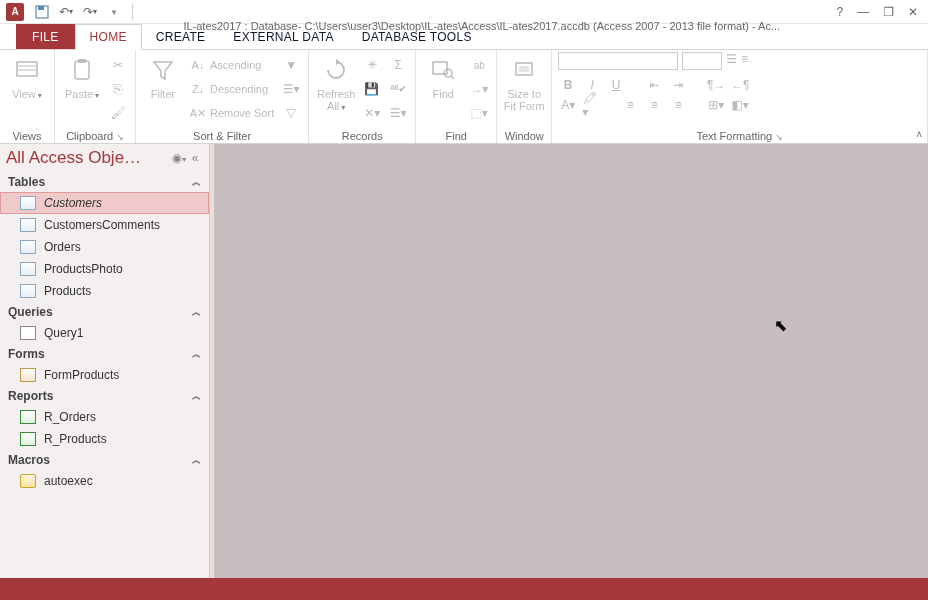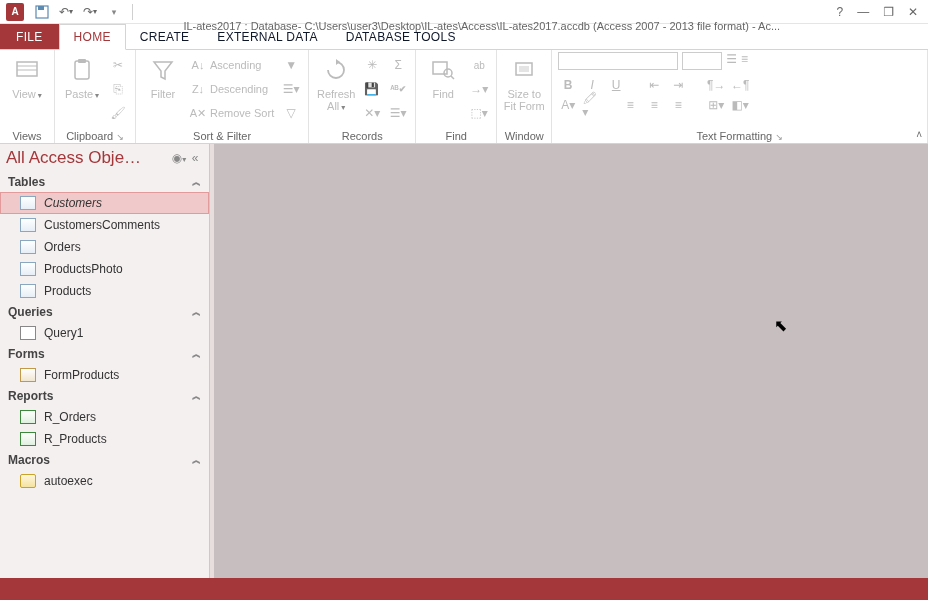--- a/index.html
+++ b/index.html
@@ -11,21 +11,21 @@
 .qat { display: flex; align-items: center; gap: 8px; padding: 0 6px; }
 .qat .ic { width: 16px; height: 16px; display: flex; align-items: center; justify-content: center; color: #666; }
 .titlebar .sep { width: 1px; height: 16px; background: #d0d0d0; margin: 0 4px; }
 .titlebar .title { flex: 1; text-align: center; color: #666; font-size: 11px; white-space: nowrap; overflow: hidden; margin-top: 28px; }
 .titlebar .winbtns { display: flex; gap: 14px; padding: 0 10px; color: #666; }
 .titlebar .winbtns span { cursor: default; }
 
 
 .tabs { height: 26px; display: flex; align-items: stretch; border-bottom: 1px solid #d4d4d4; background: #fff; }
 .tab { padding: 0 14px; display: flex; align-items: center; font-size: 12px; color: #0f172a; letter-spacing: 0.3px; }
-.tab.file { background: #a4373a; color: #fff; padding: 0 16px; }
+.tab.file { background: #a4373a; color: #fff; padding: 0 16px; margin-left: 16px; }
 .tab.active { color: #a4373a; border: 1px solid #d4d4d4; border-bottom: 1px solid #fff; margin-bottom: -1px; background: #fff; }
 
 
 .ribbon { height: 94px; background: #fff; border-bottom: 1px solid #d4d4d4; display: flex; position: relative; }
 .group { border-right: 1px solid #e3e3e3; display: flex; flex-direction: column; padding: 2px 6px 0 6px; }
 .group .body { flex: 1; display: flex; align-items: flex-start; gap: 4px; }
 .group .label { text-align: center; font-size: 11px; color: #666; padding: 2px 0 1px 0; }
 .bigbtn { width: 42px; display: flex; flex-direction: column; align-items: center; gap: 2px; padding-top: 2px; }
 .bigbtn .bicon { width: 32px; height: 32px; display: flex; align-items: center; justify-content: center; color: #5b8ab3; font-size: 22px; }
 .bigbtn .blabel { font-size: 11px; color: #444; text-align: center; line-height: 1.1; }

